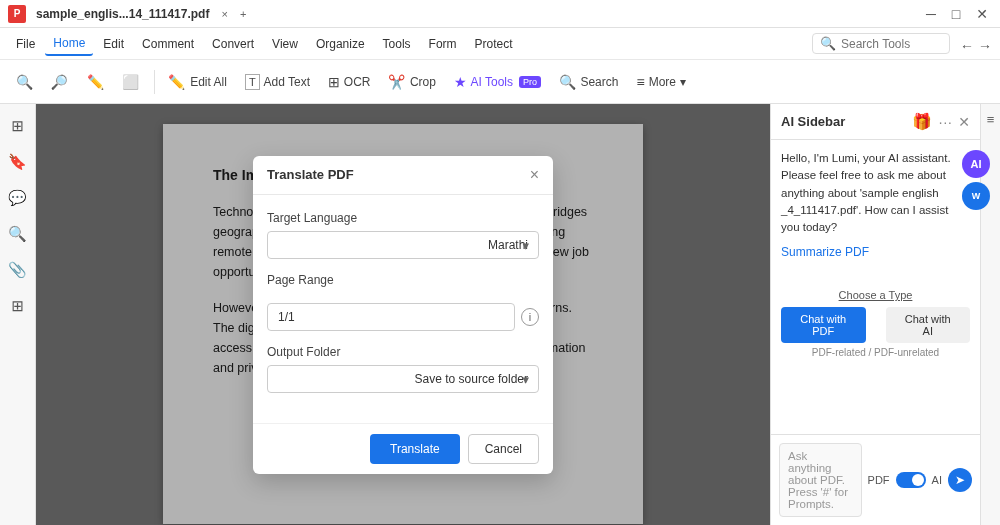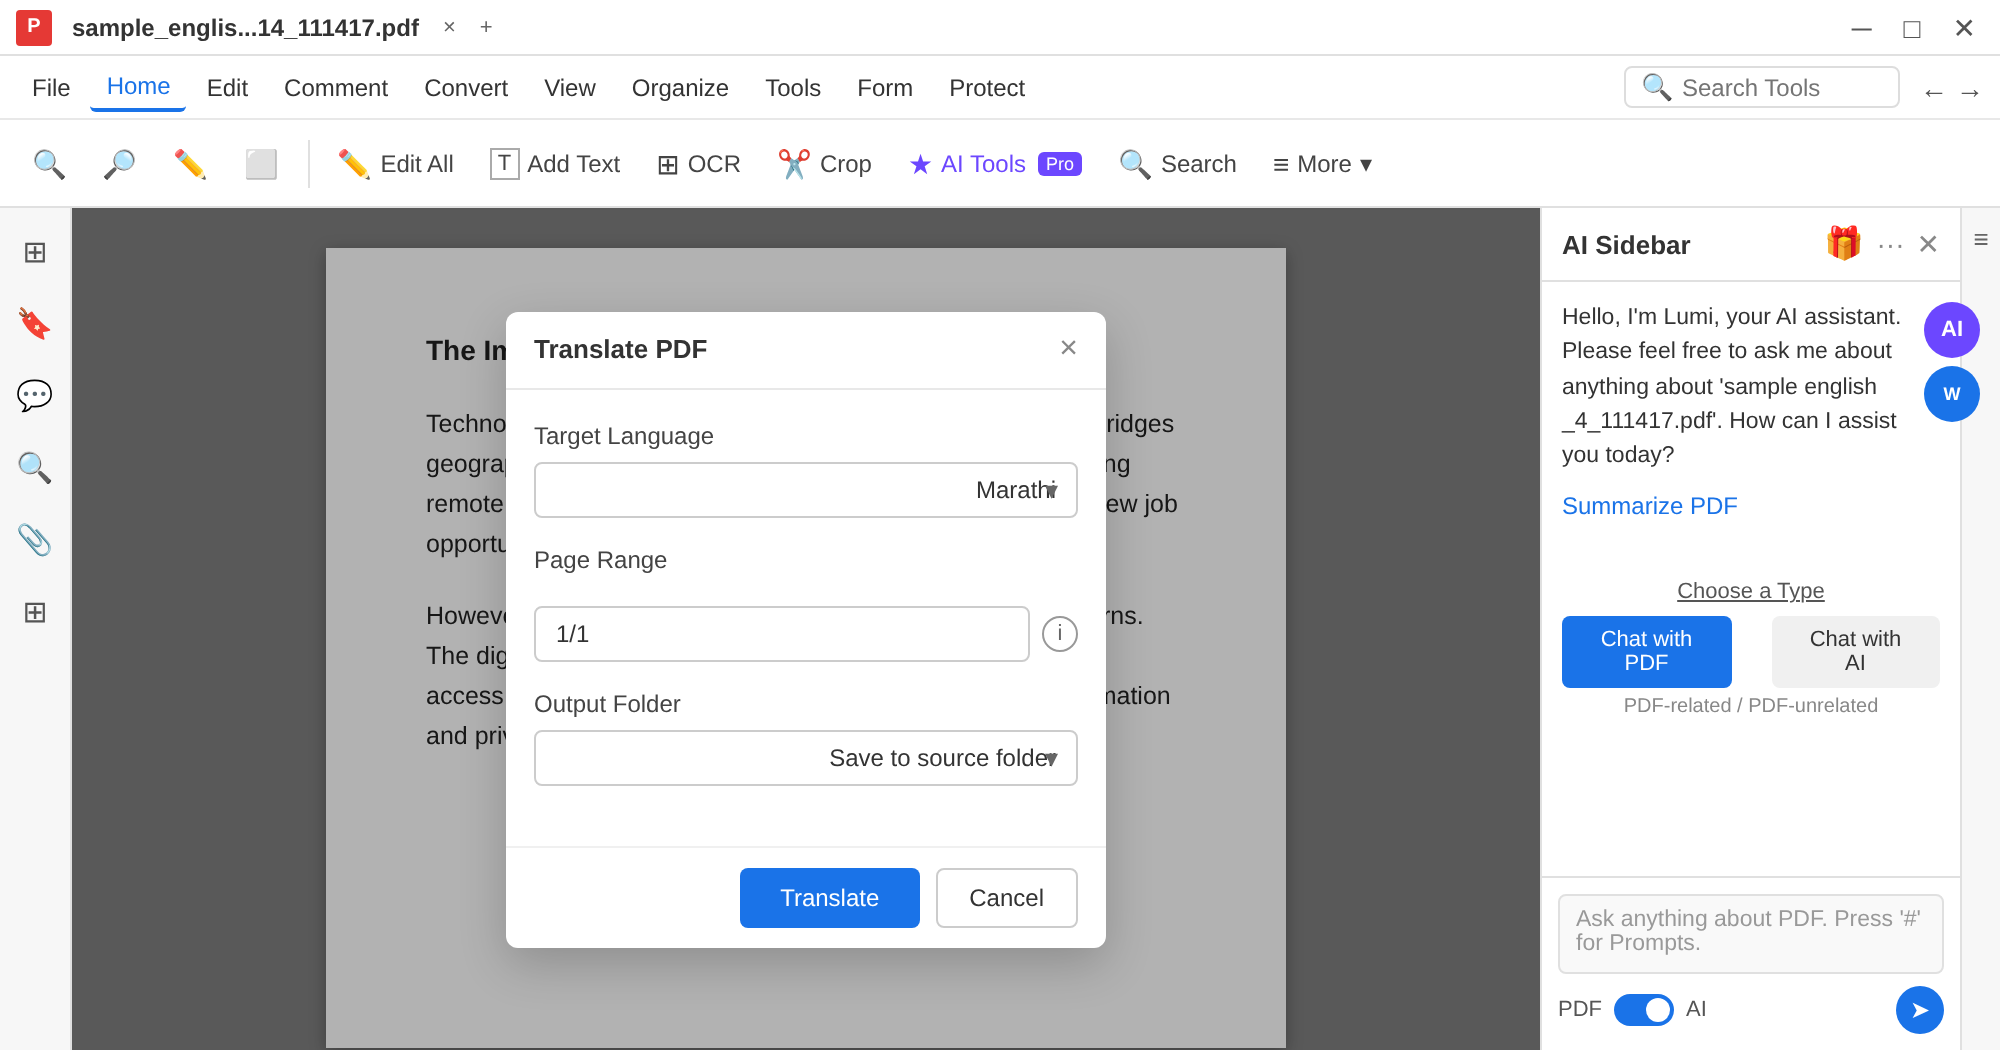--- a/index.html
+++ b/index.html
@@ -159,21 +159,21 @@
       cursor: pointer;
       text-align: center;
     }
     .ai-type-btn.active { background: #1a73e8; color: white; }
     .ai-type-btn.inactive { background: #f0f0f0; color: #333; }
     .ai-type-note { font-size: 10px; color: #888; text-align: center; margin-bottom: 8px; }
     .ai-input-area {
       border-top: 1px solid #e0e0e0;
       padding: 8px;
       display: flex;
-      flex-direction: column;
+      flex-direction: row;
       gap: 6px;
     }
     .ai-input-box {
       font-size: 11.5px;
       color: #999;
       min-height: 40px;
       background: #f9f9f9;
       border: 1px solid #e0e0e0;
       border-radius: 4px;
       padding: 6px 8px;

